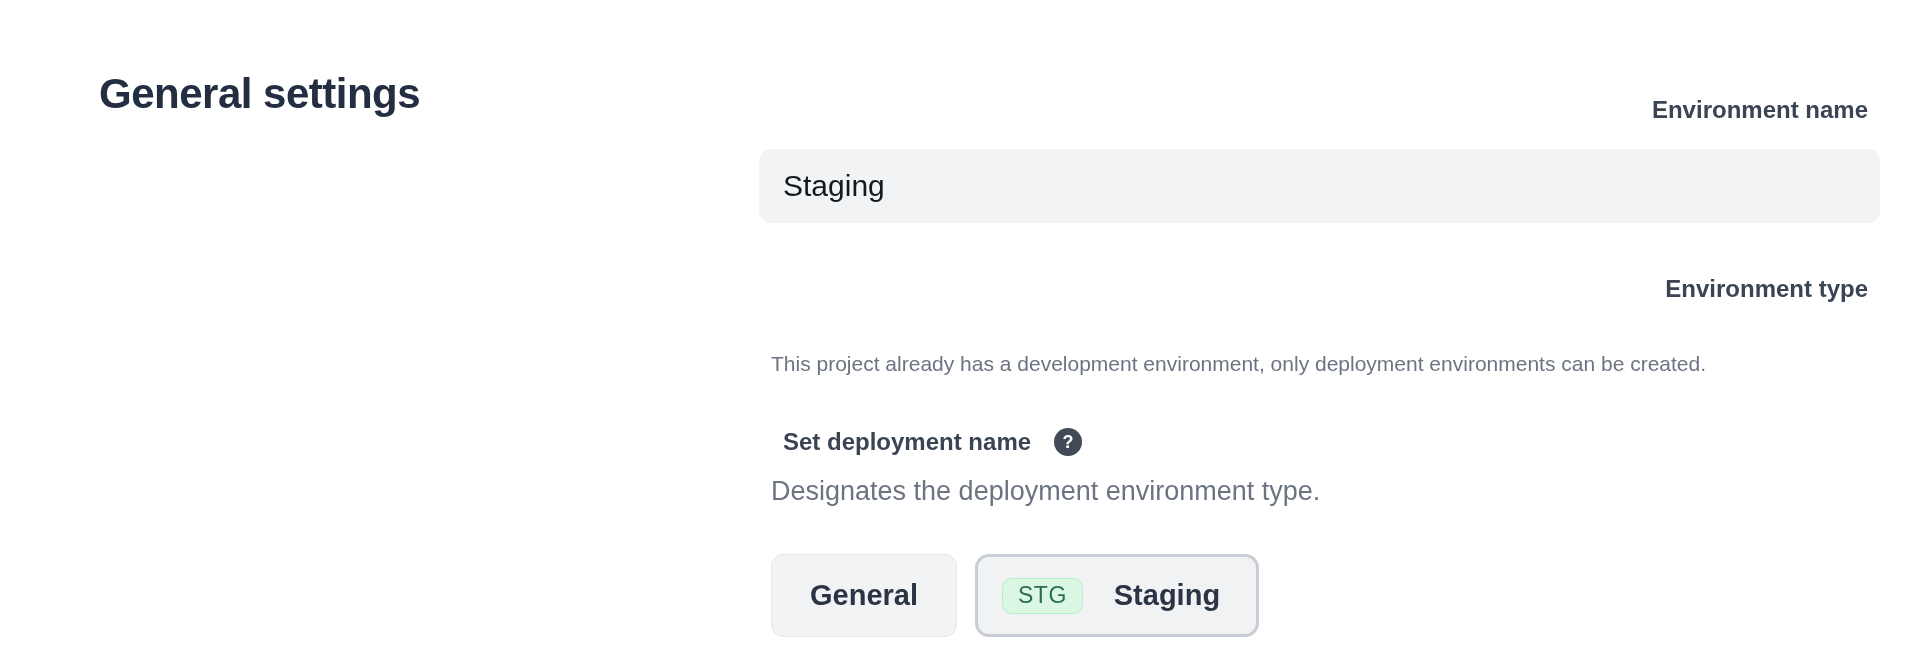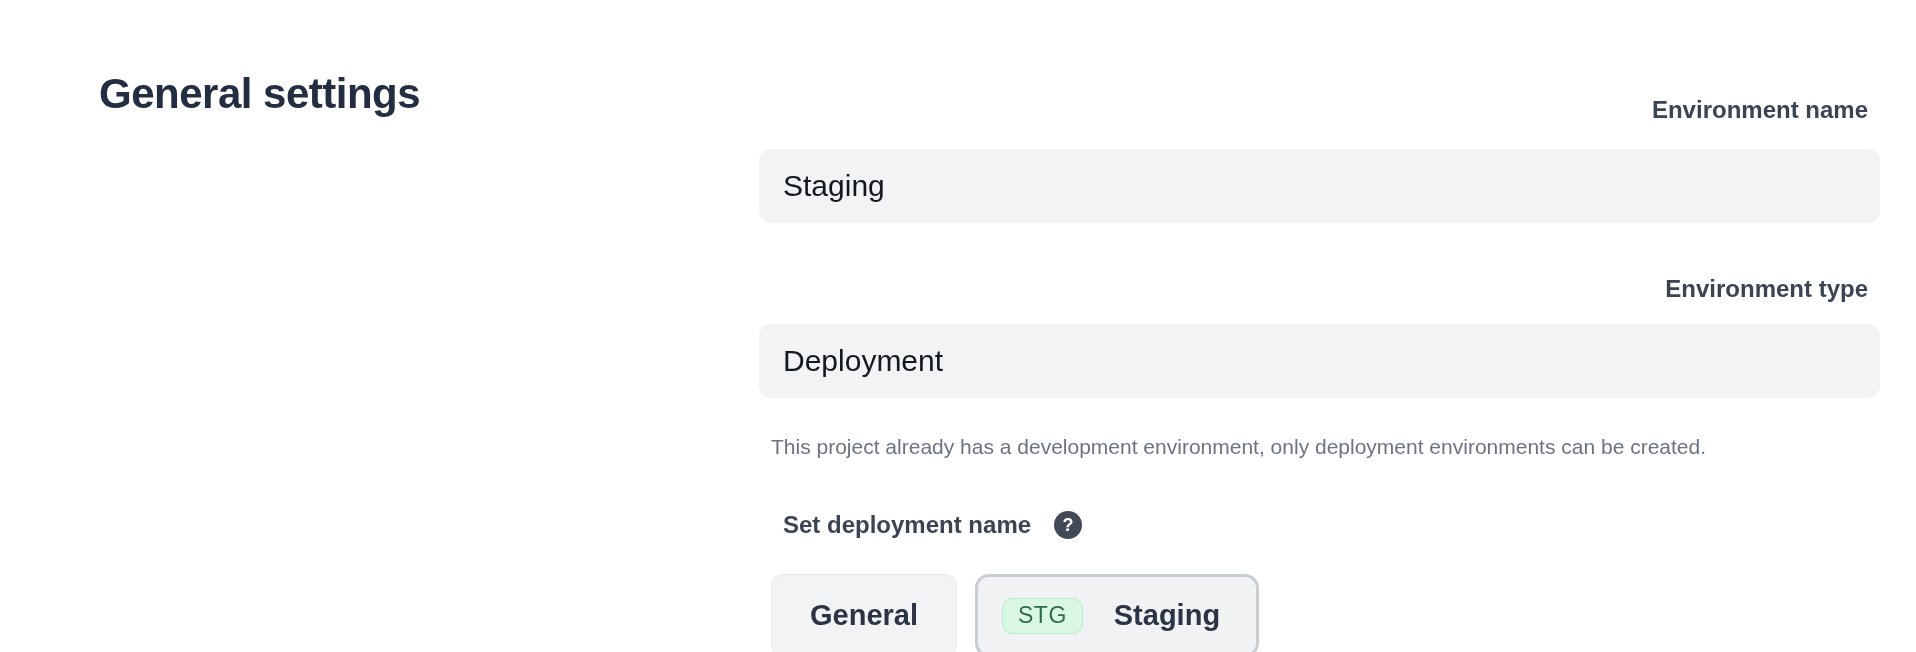--- a/index.html
+++ b/index.html
@@ -143,29 +143,29 @@
 <div class="screen">
 
   <h1 class="page-title">General settings</h1>
 
   <div class="form-col">
 
     <label class="field-label">Environment name</label>
     <input class="text-input" type="text" value="Staging" style="">
 
     <label class="field-label label-type">Environment type</label>
-    <input class="text-input input-type" type="text" value="Deployment" style="">
 
     <p class="help-text">This project already has a development environment, only deployment environments can be created.</p>
 
     <div class="label-row">
       <span class="field-label">Set deployment name</span>
       <span class="q-icon">?</span>
     </div>
 
+    <p class="deploy-desc">Designates the deployment environment type.</p>
 
     <div class="options-row">
 
       <button class="opt-btn">
         <span>General</span>
       </button>
 
       <button class="opt-btn selected">
         <span class="badge badge-green">STG</span>
         <span>Staging</span>

